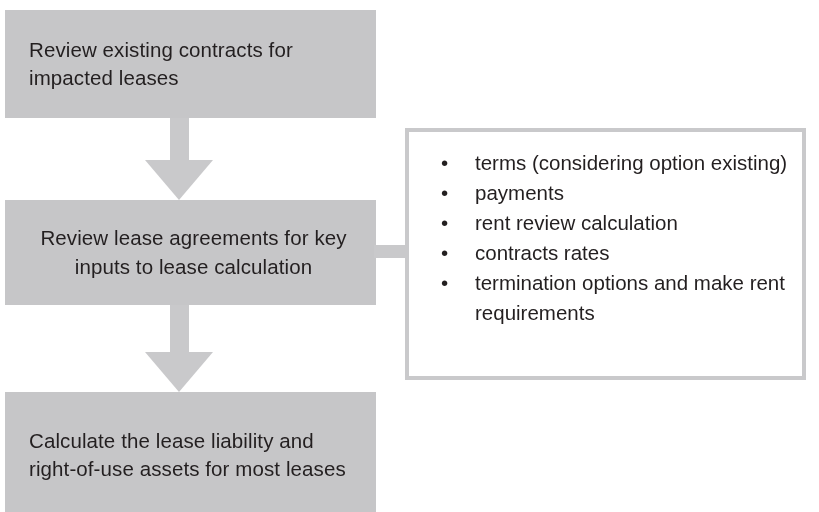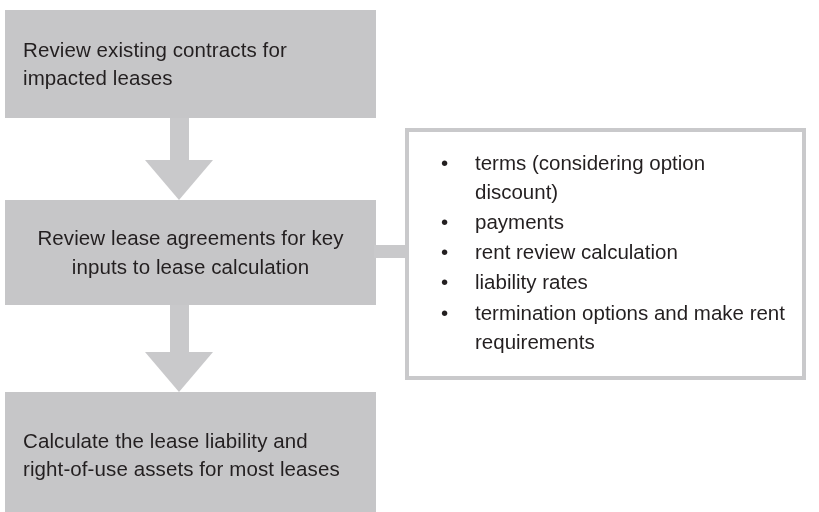--- a/index.html
+++ b/index.html
@@ -29,20 +29,21 @@
     display: flex;
     align-items: center;
     padding: 0 18px;
   }
   .step-text {
     font-size: 20.5px;
     line-height: 1.38;
     color: #231f20;
     letter-spacing: 0.1px;
     white-space: pre-line;
+    margin-left: 6px;
   }
 
   #step-1 { top: 10px;  height: 108px; }
   #step-2 { top: 200px; height: 105px; text-align: center; }
   #step-3 { top: 392px; height: 126px; justify-content: center; }
 
   
   .arrow-down {
     position: absolute;
     left: 145px;
@@ -141,21 +142,21 @@
     <div class="shaft"></div>
     <div class="head"></div>
   </div>
 
   <div class="step-box" id="step-3">
     <span class="step-text">Calculate the lease liability and right-of-use assets for most leases</span>
   </div>
 
   <div id="detail-box">
     <ul id="detail-list">
-        <li><span class="bullet-glyph">•</span><span>terms (considering option discount)</span></li>
+        <li><span class="bullet-glyph">•</span><span>terms (considering option existing)</span></li>
         <li><span class="bullet-glyph">•</span><span>payments</span></li>
         <li><span class="bullet-glyph">•</span><span>rent review calculation</span></li>
-        <li><span class="bullet-glyph">•</span><span>liability rates</span></li>
+        <li><span class="bullet-glyph">•</span><span>contracts rates</span></li>
         <li><span class="bullet-glyph">•</span><span>termination options and make rent requirements</span></li>
       </ul>
   </div>
 
 </div>
 
 </body></html>

